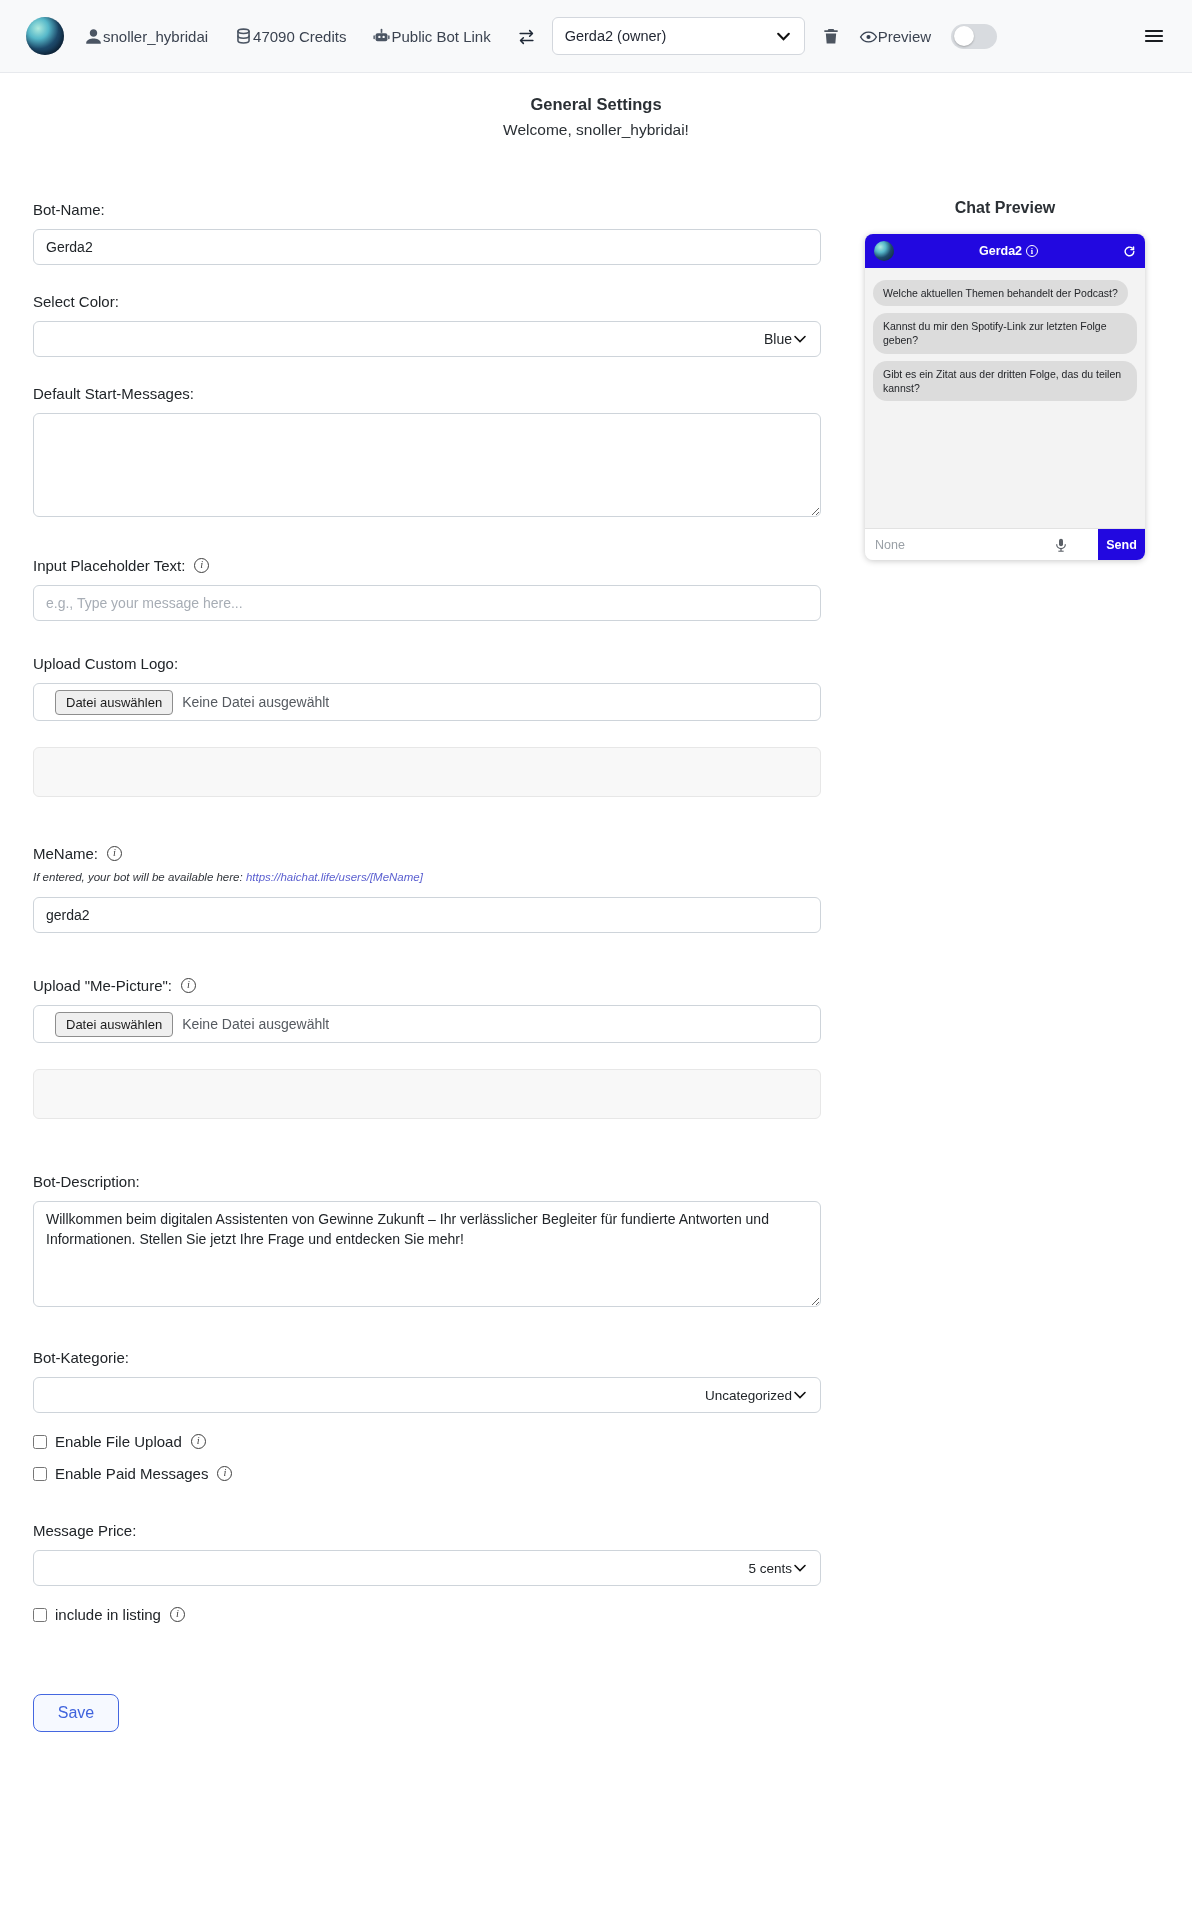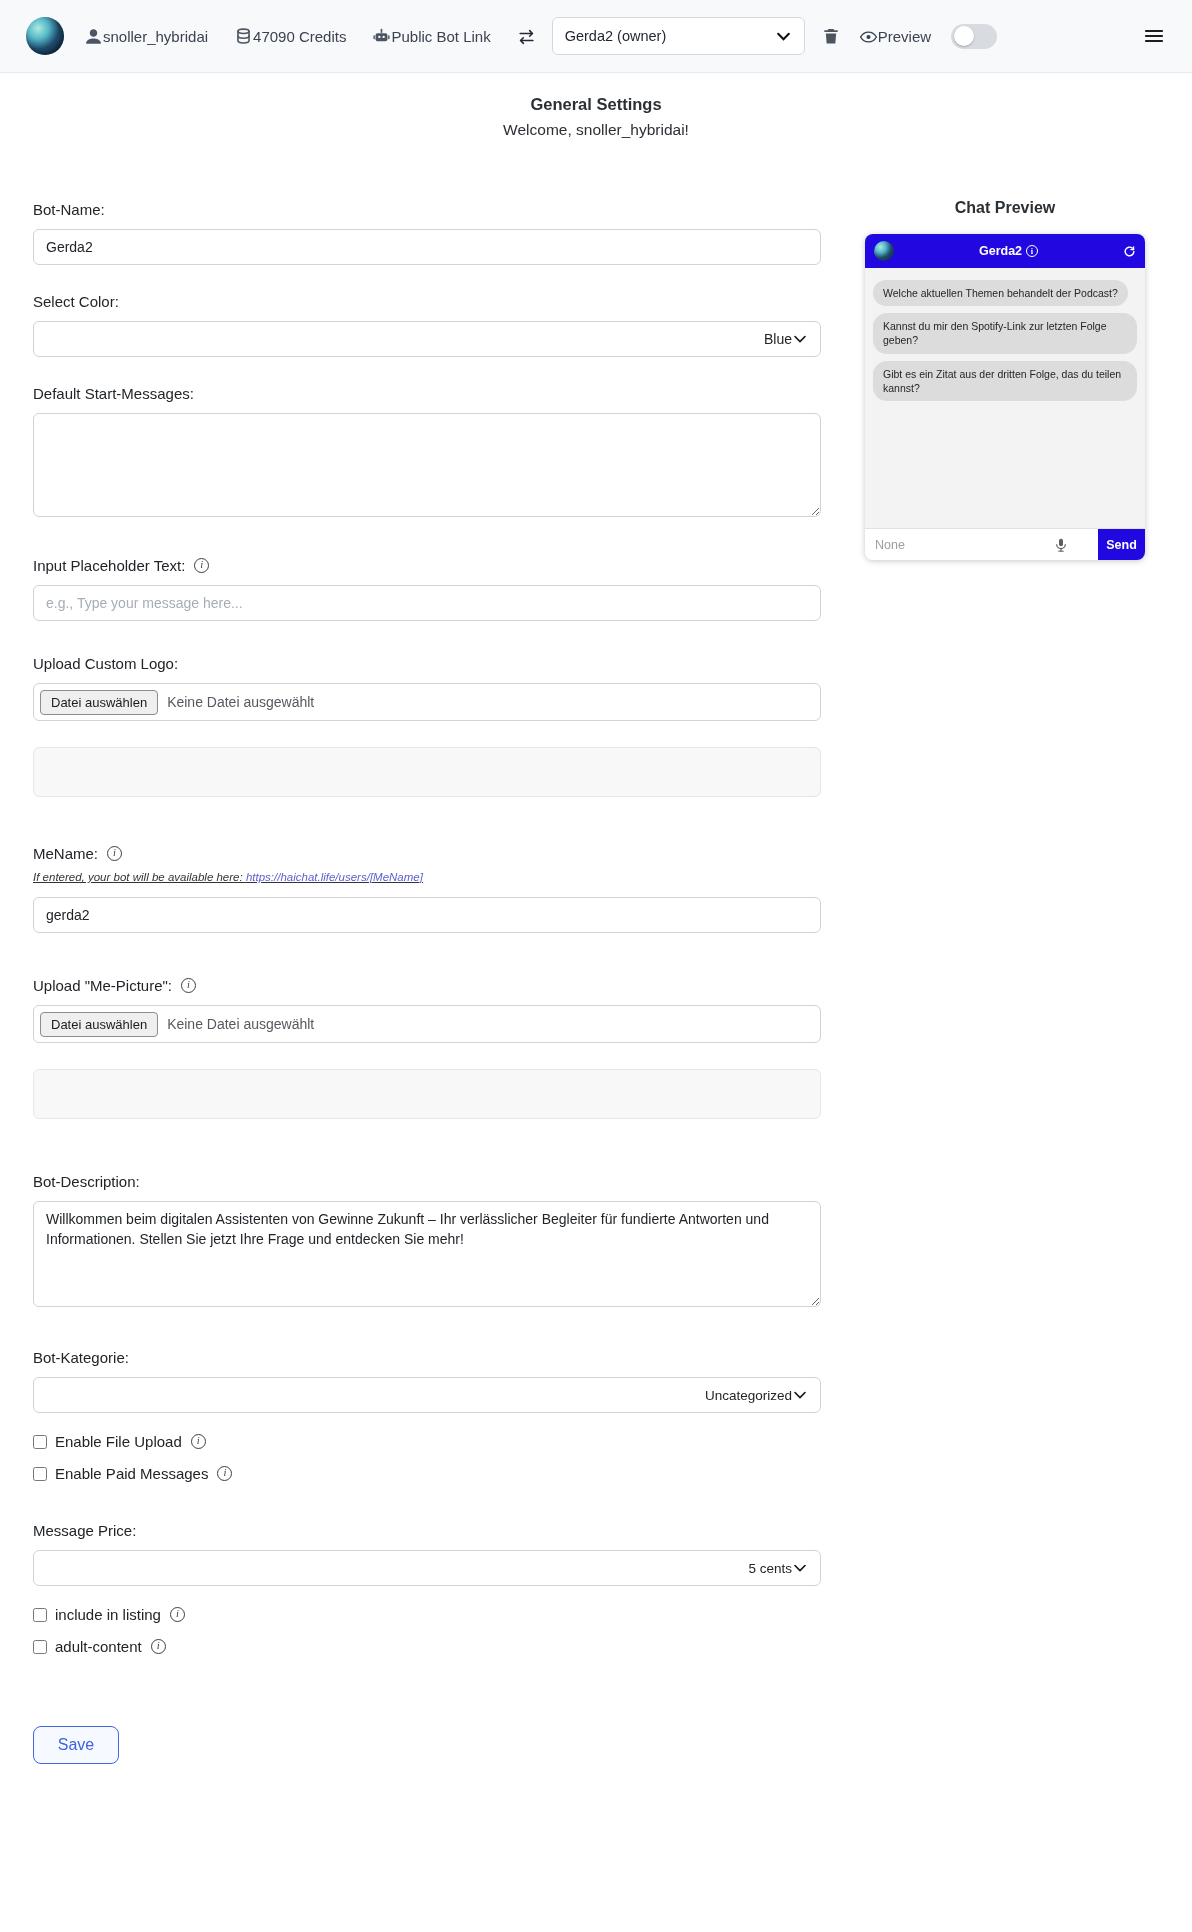--- a/index.html
+++ b/index.html
@@ -60,32 +60,32 @@
     display:flex; align-items:center; justify-content:flex-end; padding:0 12px;
     font-size:13.5px; color:#212529; cursor:pointer;
   }
   .t-area {
     width:100%; height:104px; border:1px solid #ced4da; border-radius:6px;
     padding:8px 12px; font-size:14px; color:#212529; resize:both;
     font-family:"Liberation Sans", sans-serif; outline:none; line-height:1.4;
   }
   .upload-box {
     width:100%; height:38px; border:1px solid #ced4da; border-radius:6px; background:#fff;
-    display:flex; align-items:center; padding:0 6px;
+    display:flex; align-items:center; padding:0 21px;
   }
   .file-btn {
     font-size:13px; color:#1c1c1c; background:#efefef; border:1px solid #8d8d8d; border-radius:4px;
     padding:4px 10px; cursor:pointer; white-space:nowrap;
   }
   .file-name { font-size:14px; color:#555a60; margin-left:9px; }
   .preview-box {
     width:100%; height:50px; background:#f8f8f8; border:1px solid #e7e7e7; border-radius:6px;
     margin-top:26px;
   }
-  .mename-note { font-size:11.5px; font-style:italic; color:#30343a; margin:-2px 0 14px;text-decoration:underline; }
+  .mename-note { font-size:11.5px; font-style:italic; color:#30343a; margin:-2px 0 14px; }
   .mename-note a { color:#5a5fd0; text-decoration:none; font-style:italic; }
   .check-row { display:flex; align-items:center; font-size:15px; color:#212529; margin:15px 0; }
   .check-row input[type="checkbox"] { width:14px; height:14px; margin:0 8px 0 0; accent-color:#fff; }
   .save-btn {
     margin-top:56px; width:86px; height:38px; background:#f6f9ff; color:#3f63dd;
     border:1.5px solid #4467e0; border-radius:8px; font-size:16px; cursor:pointer;
     font-family:"Liberation Sans", sans-serif;
   }
   
   .chat-title { text-align:center; font-weight:bold; font-size:16px; color:#2b3035; margin:12px 0 17px; }
@@ -289,25 +289,20 @@
       <span style="display:inline-flex;">
         <svg viewBox="0 0 16 16" width="16" height="16" fill="none" stroke="#111" stroke-width="1.6" stroke-linecap="round">
             <path d="M3 5.5l5 5 5-5"></path>
           </svg>
       </span>
     </div>
 
     <div class="check-row" style="margin-top:20px;">
       <input type="checkbox" style="">
       <span>include in listing</span>
-      <span class="info-icon"></span>
-    </div>
-    <div class="check-row">
-      <input type="checkbox" style="">
-      <span>adult-content</span>
       <span class="info-icon"></span>
     </div>
 
     <button class="save-btn">Save</button>
   </div>
 
   <div class="chat-col">
     <div class="chat-title">Chat Preview</div>
 
     <div class="chat-widget">

